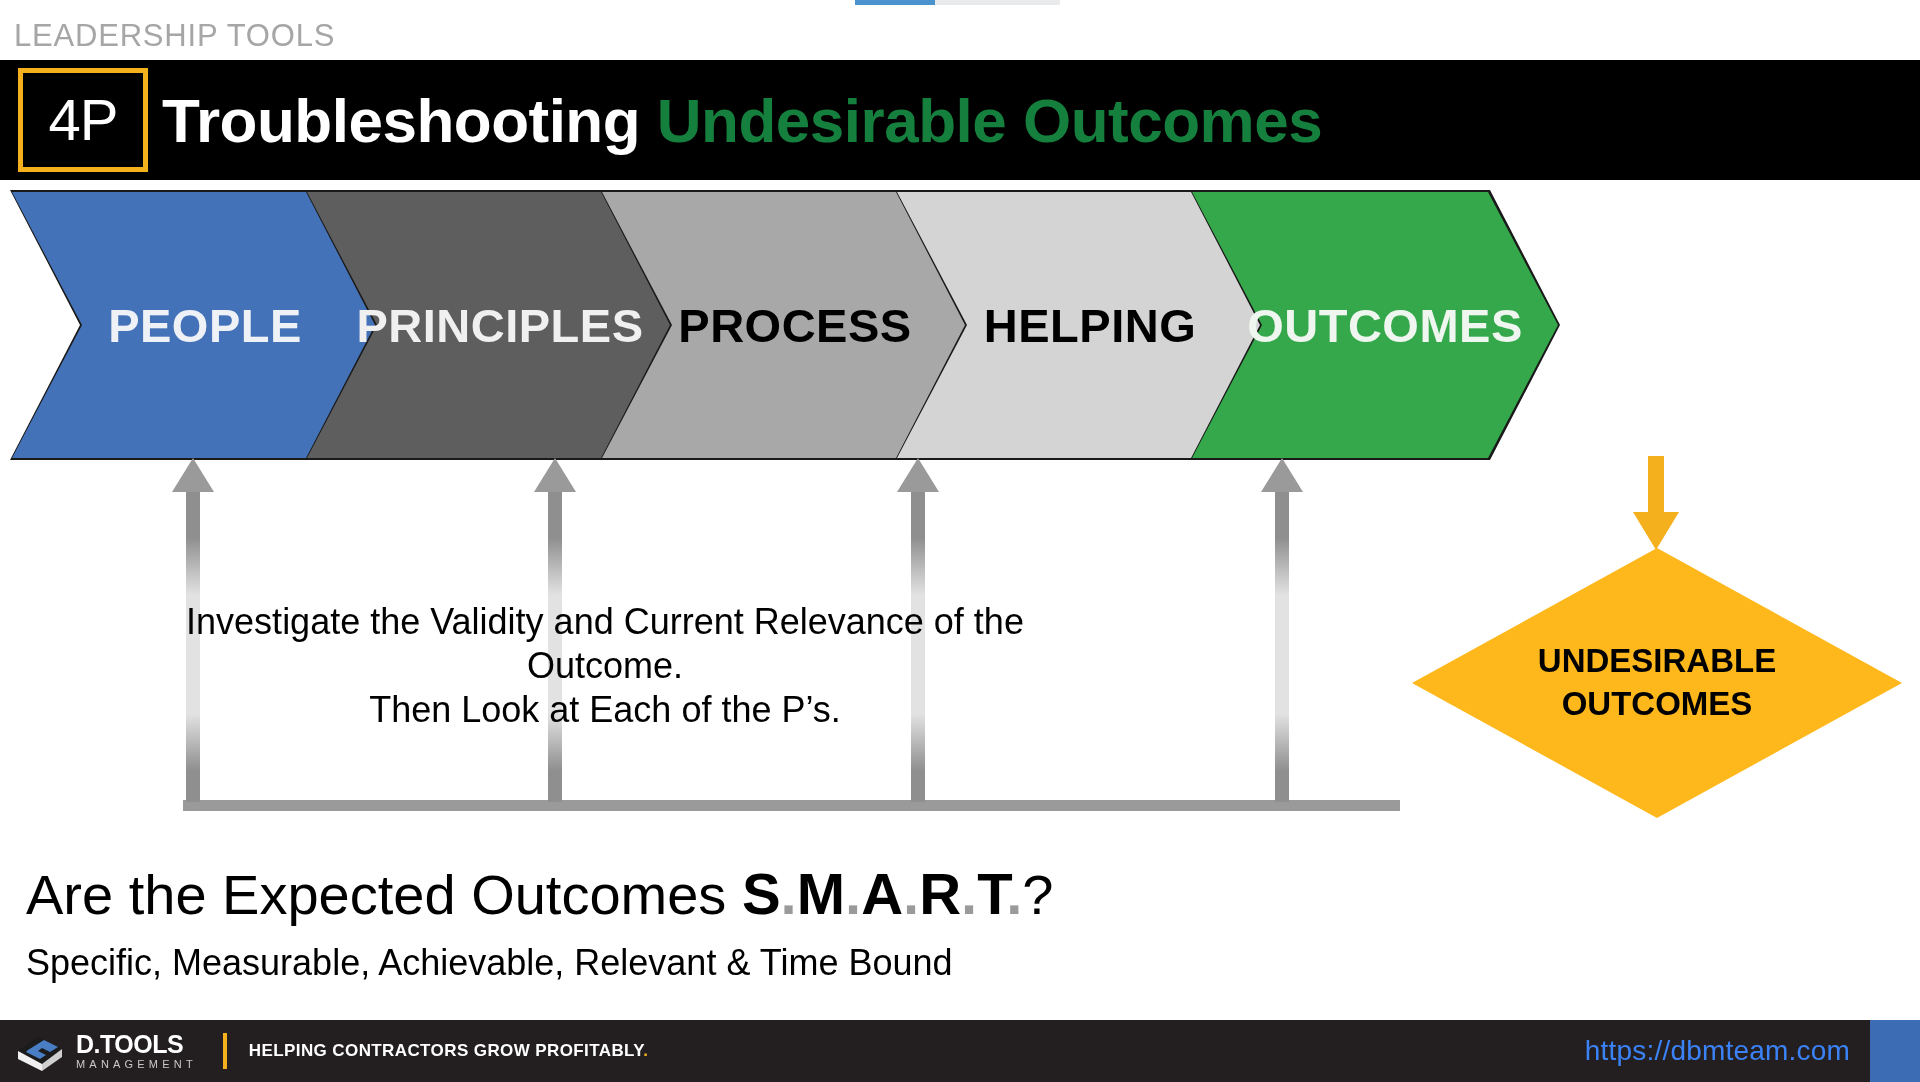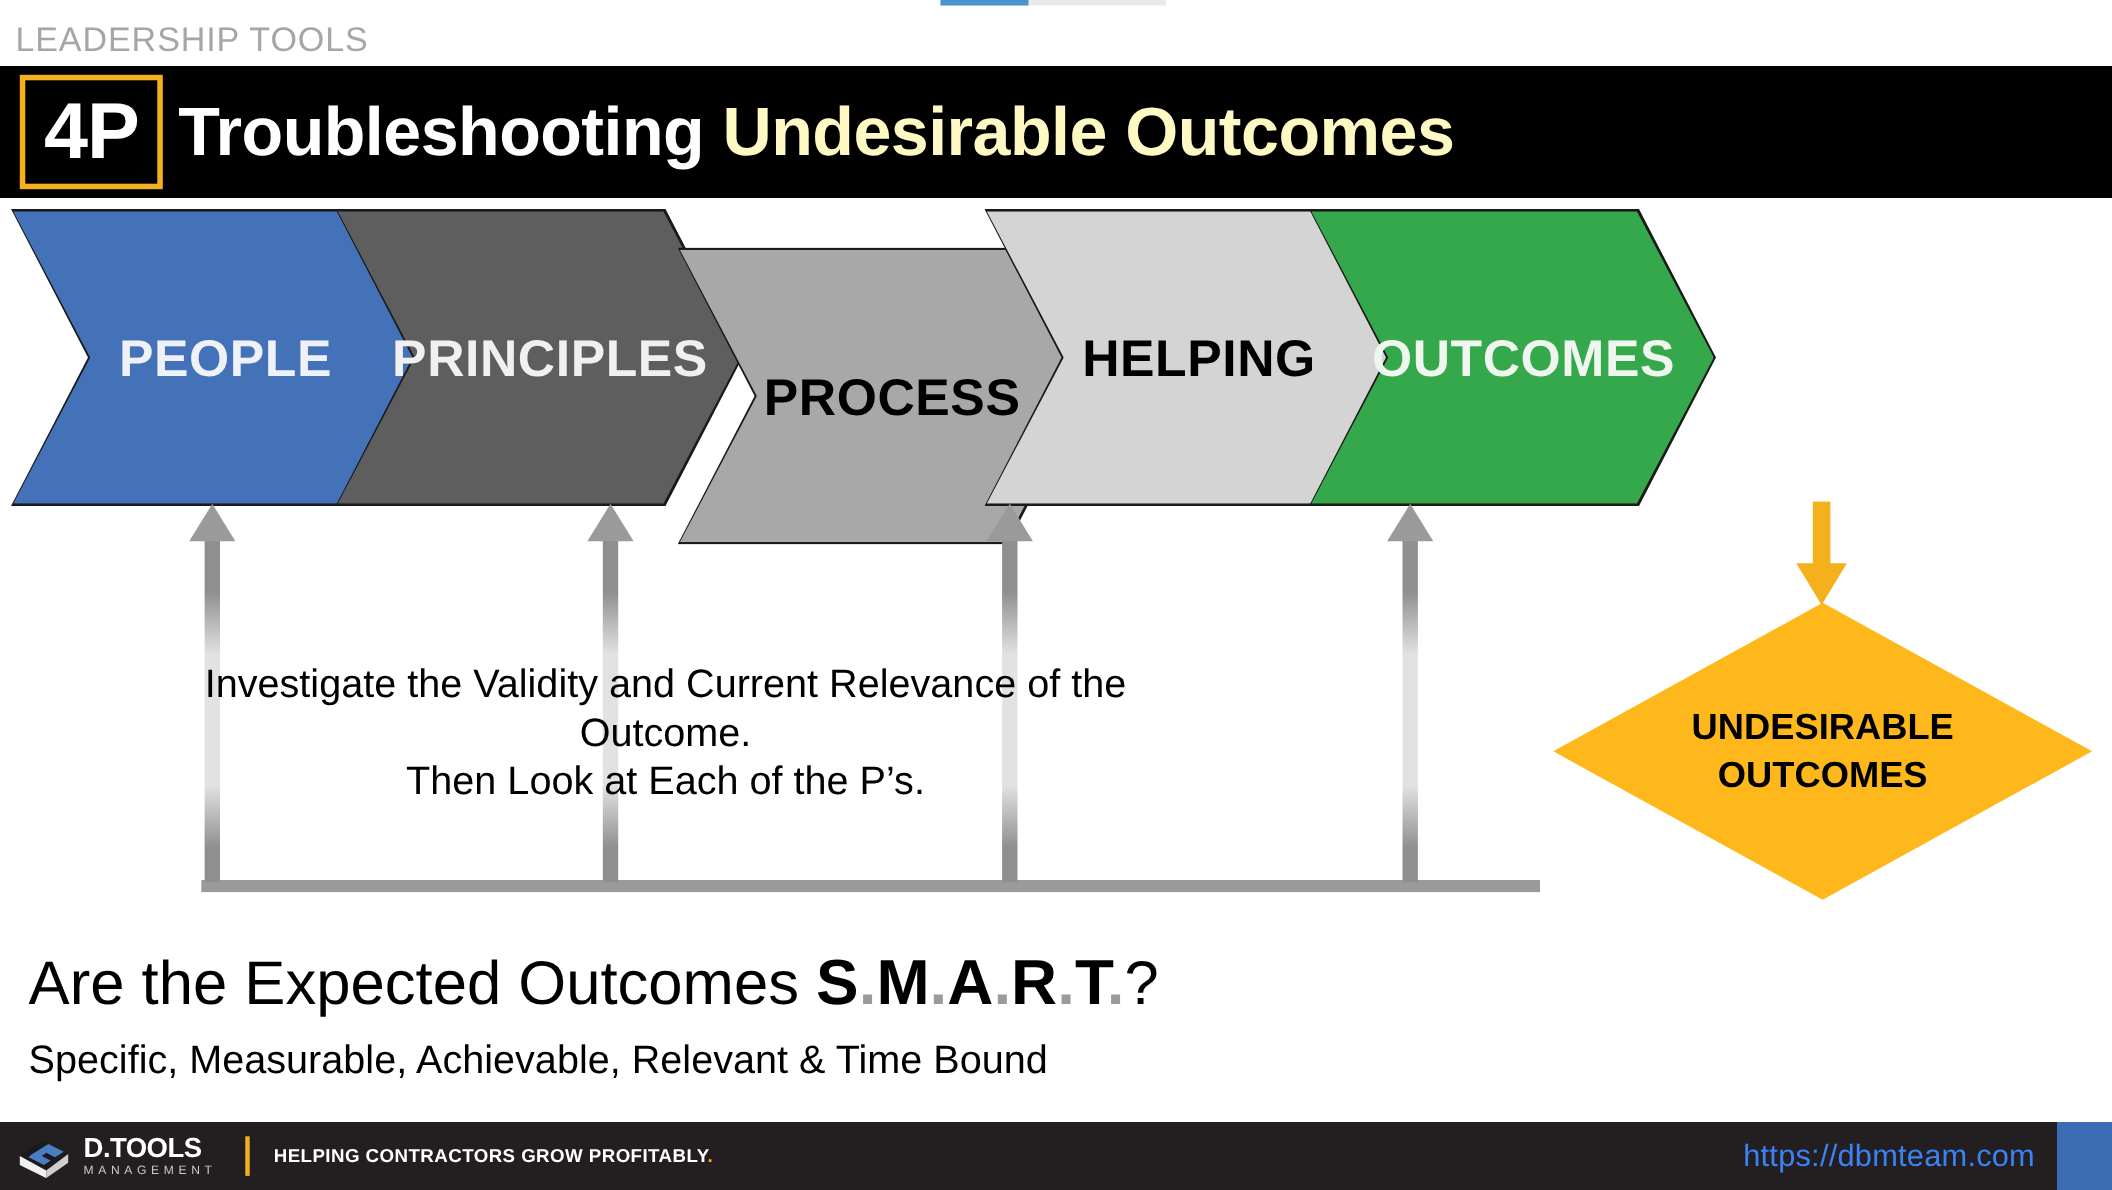--- a/index.html
+++ b/index.html
@@ -65,35 +65,35 @@
     height: 104px;
     border: 5px solid #F5B01E;
     box-sizing: border-box;
     display: flex;
     align-items: center;
     justify-content: center;
     flex: none;
   }
   .badge-4p span {
     color: #ffffff;
-    font-size: 72px;
-    font-weight: bold;
+    font-size: 58px;
+    font-weight: normal;
     line-height: 1;
     letter-spacing: -1px;
   }
   .title-text {
     margin-left: 14px;
     font-size: 62px;
     font-weight: bold;
     color: #ffffff;
     white-space: nowrap;
     letter-spacing: -0.5px;
   }
   .title-text .accent {
-    color: #fef9c3;
+    color: #15803d;
   }
 
   
   .chev-row {
     position: absolute;
     top: 190px;
     left: 0;
     width: 1920px;
     height: 270px;
   }
@@ -340,21 +340,21 @@
       <div class="chev first" style="left: 10px; width: 370px;">
         <div class="chev-shape outline"></div>
         <div class="chev-fill" style="background: rgb(68, 114, 184); inset: 2px;"></div>
         <div class="chev-label" style="color: rgb(238, 241, 246);">PEOPLE</div>
       </div>
       <div class="chev" style="left: 305px; width: 370px;">
         <div class="chev-shape outline"></div>
         <div class="chev-fill" style="background: rgb(94, 94, 94); inset: 2px;"></div>
         <div class="chev-label" style="color: rgb(240, 240, 240);">PRINCIPLES</div>
       </div>
-      <div class="chev" style="left: 616px; width: 370px; margin-top: 35px;">
+      <div class="chev" style="left: 600px; width: 370px;">
         <div class="chev-shape outline"></div>
         <div class="chev-fill" style="background: rgb(168, 168, 168); inset: 2px;"></div>
         <div class="chev-label" style="color: rgb(0, 0, 0);">PROCESS</div>
       </div>
       <div class="chev" style="left: 895px; width: 370px;">
         <div class="chev-shape outline"></div>
         <div class="chev-fill" style="background: rgb(212, 212, 212); inset: 2px;"></div>
         <div class="chev-label" style="color: rgb(0, 0, 0);">HELPING</div>
       </div>
       <div class="chev" style="left: 1190px; width: 370px;">

